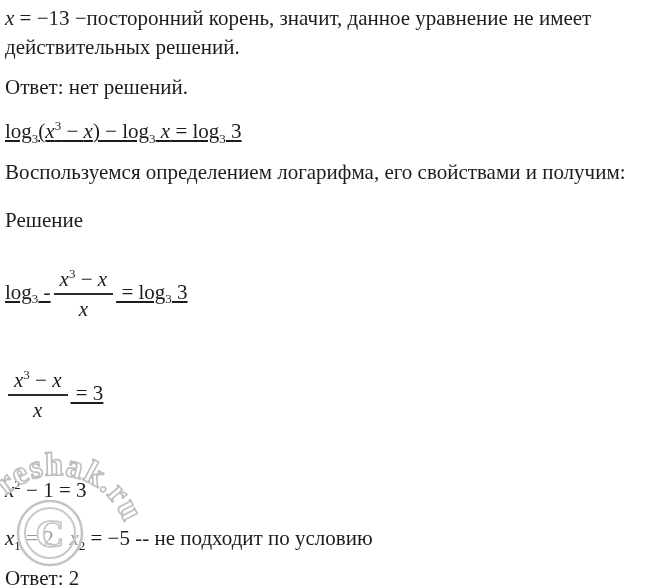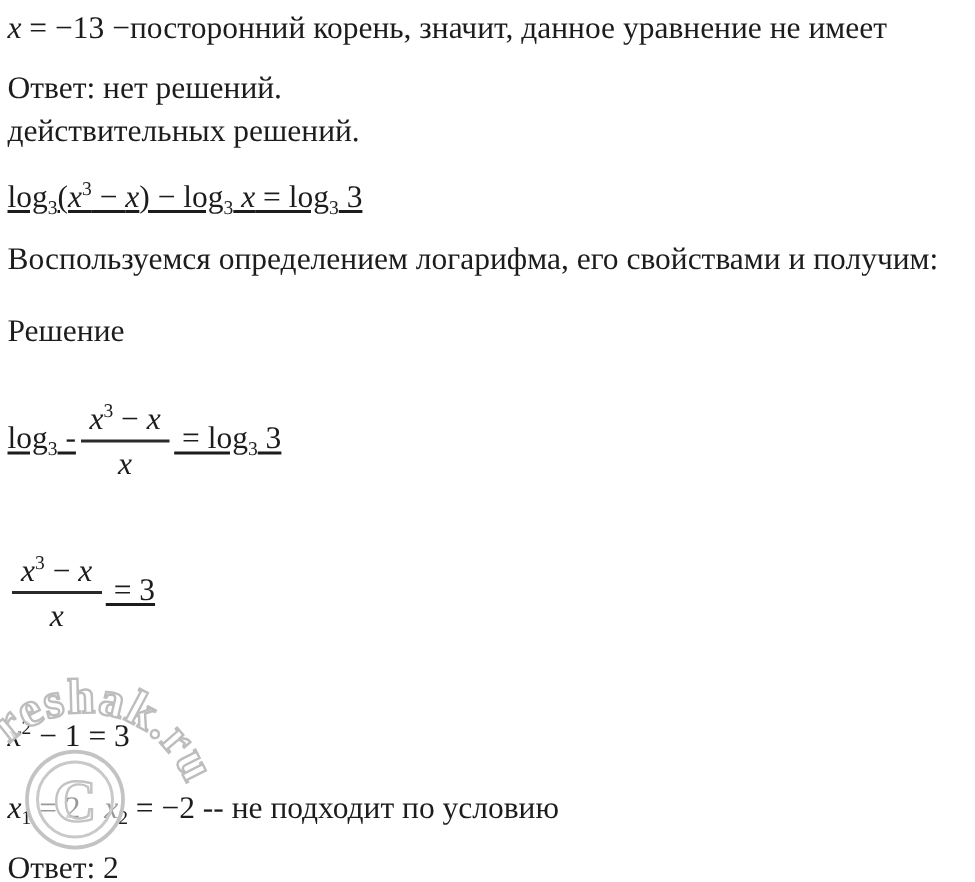--- a/index.html
+++ b/index.html
@@ -58,39 +58,39 @@
     left: 0; top: 430px;
     width: 170px; height: 158px;
     pointer-events: none;
   }
 </style>
 </head>
 <body>
 
 <div id="doc">
   <div class="t"><span class="it">x</span><span class="rm"> = −13 −посторонний корень, значит, данное уравнение не имеет</span></div>
+  <div class="t">действительных решений.</div>
+
   <div class="t mt11">Ответ: нет решений.</div>
-
-  <div class="t">действительных решений.</div>
 
 
   <div class="t eq mt13"><span class="rm">log</span><span class="sub">3</span><span class="rm">(</span><span class="it">x</span><span class="sup">3</span><span class="rm"> − </span><span class="it">x</span><span class="rm">) − log</span><span class="sub">3</span><span class="it"> x</span><span class="rm"> = log</span><span class="sub">3</span><span class="rm"> 3</span></div>
 
   <div class="t mt11">Воспользуемся определением логарифма, его свойствами и получим:</div>
 
   <div class="t mt19">Решение</div>
 
   <div class="t eq mt14"><span class="rm">log</span><span class="sub">3</span><span class="rm"> -</span><span class="frac"><span class="num"><span class="it">x</span><span class="sup">3</span><span class="rm"> − </span><span class="it">x</span></span><span class="den"><span class="it">x</span></span></span><span class="rm"> = log</span><span class="sub">3</span><span class="rm"> 3</span></div>
 
   <div class="t eq mt11"><span class="frac"><span class="num"><span class="it">x</span><span class="sup">3</span><span class="rm"> − </span><span class="it">x</span></span><span class="den"><span class="it">x</span></span></span><span class="rm"> = 3</span></div>
 
   <div class="t mt20"><span class="it">x</span><span class="sup">2</span><span class="rm"> − 1 = 3</span></div>
 
 
-  <div class="t mt19"><span class="it">x</span><span class="sub">1</span><span class="rm"> = 2   </span><span class="it">x</span><span class="sub">2</span><span class="rm"> = −2 -- не подходит по условию</span></div>
+  <div class="t mt19"><span class="it">x</span><span class="sub">1</span><span class="rm"> = 2   </span><span class="it">x</span><span class="sub">2</span><span class="rm"> = −5 -- не подходит по условию</span></div>
 
   <div class="t mt11">Ответ: 2</div>
 </div>
 
 <svg id="watermark" viewBox="0 0 170 158" xmlns="http://www.w3.org/2000/svg">
   <defs>
     <path id="wm-arc" d="M 6 66 A 72 72 0 0 1 128 108" fill="none"></path>
   </defs>
 
   <circle cx="50" cy="103" r="32" fill="#ffffff" fill-opacity="0.55" stroke="#c3c3c3" stroke-width="2.5"></circle>

